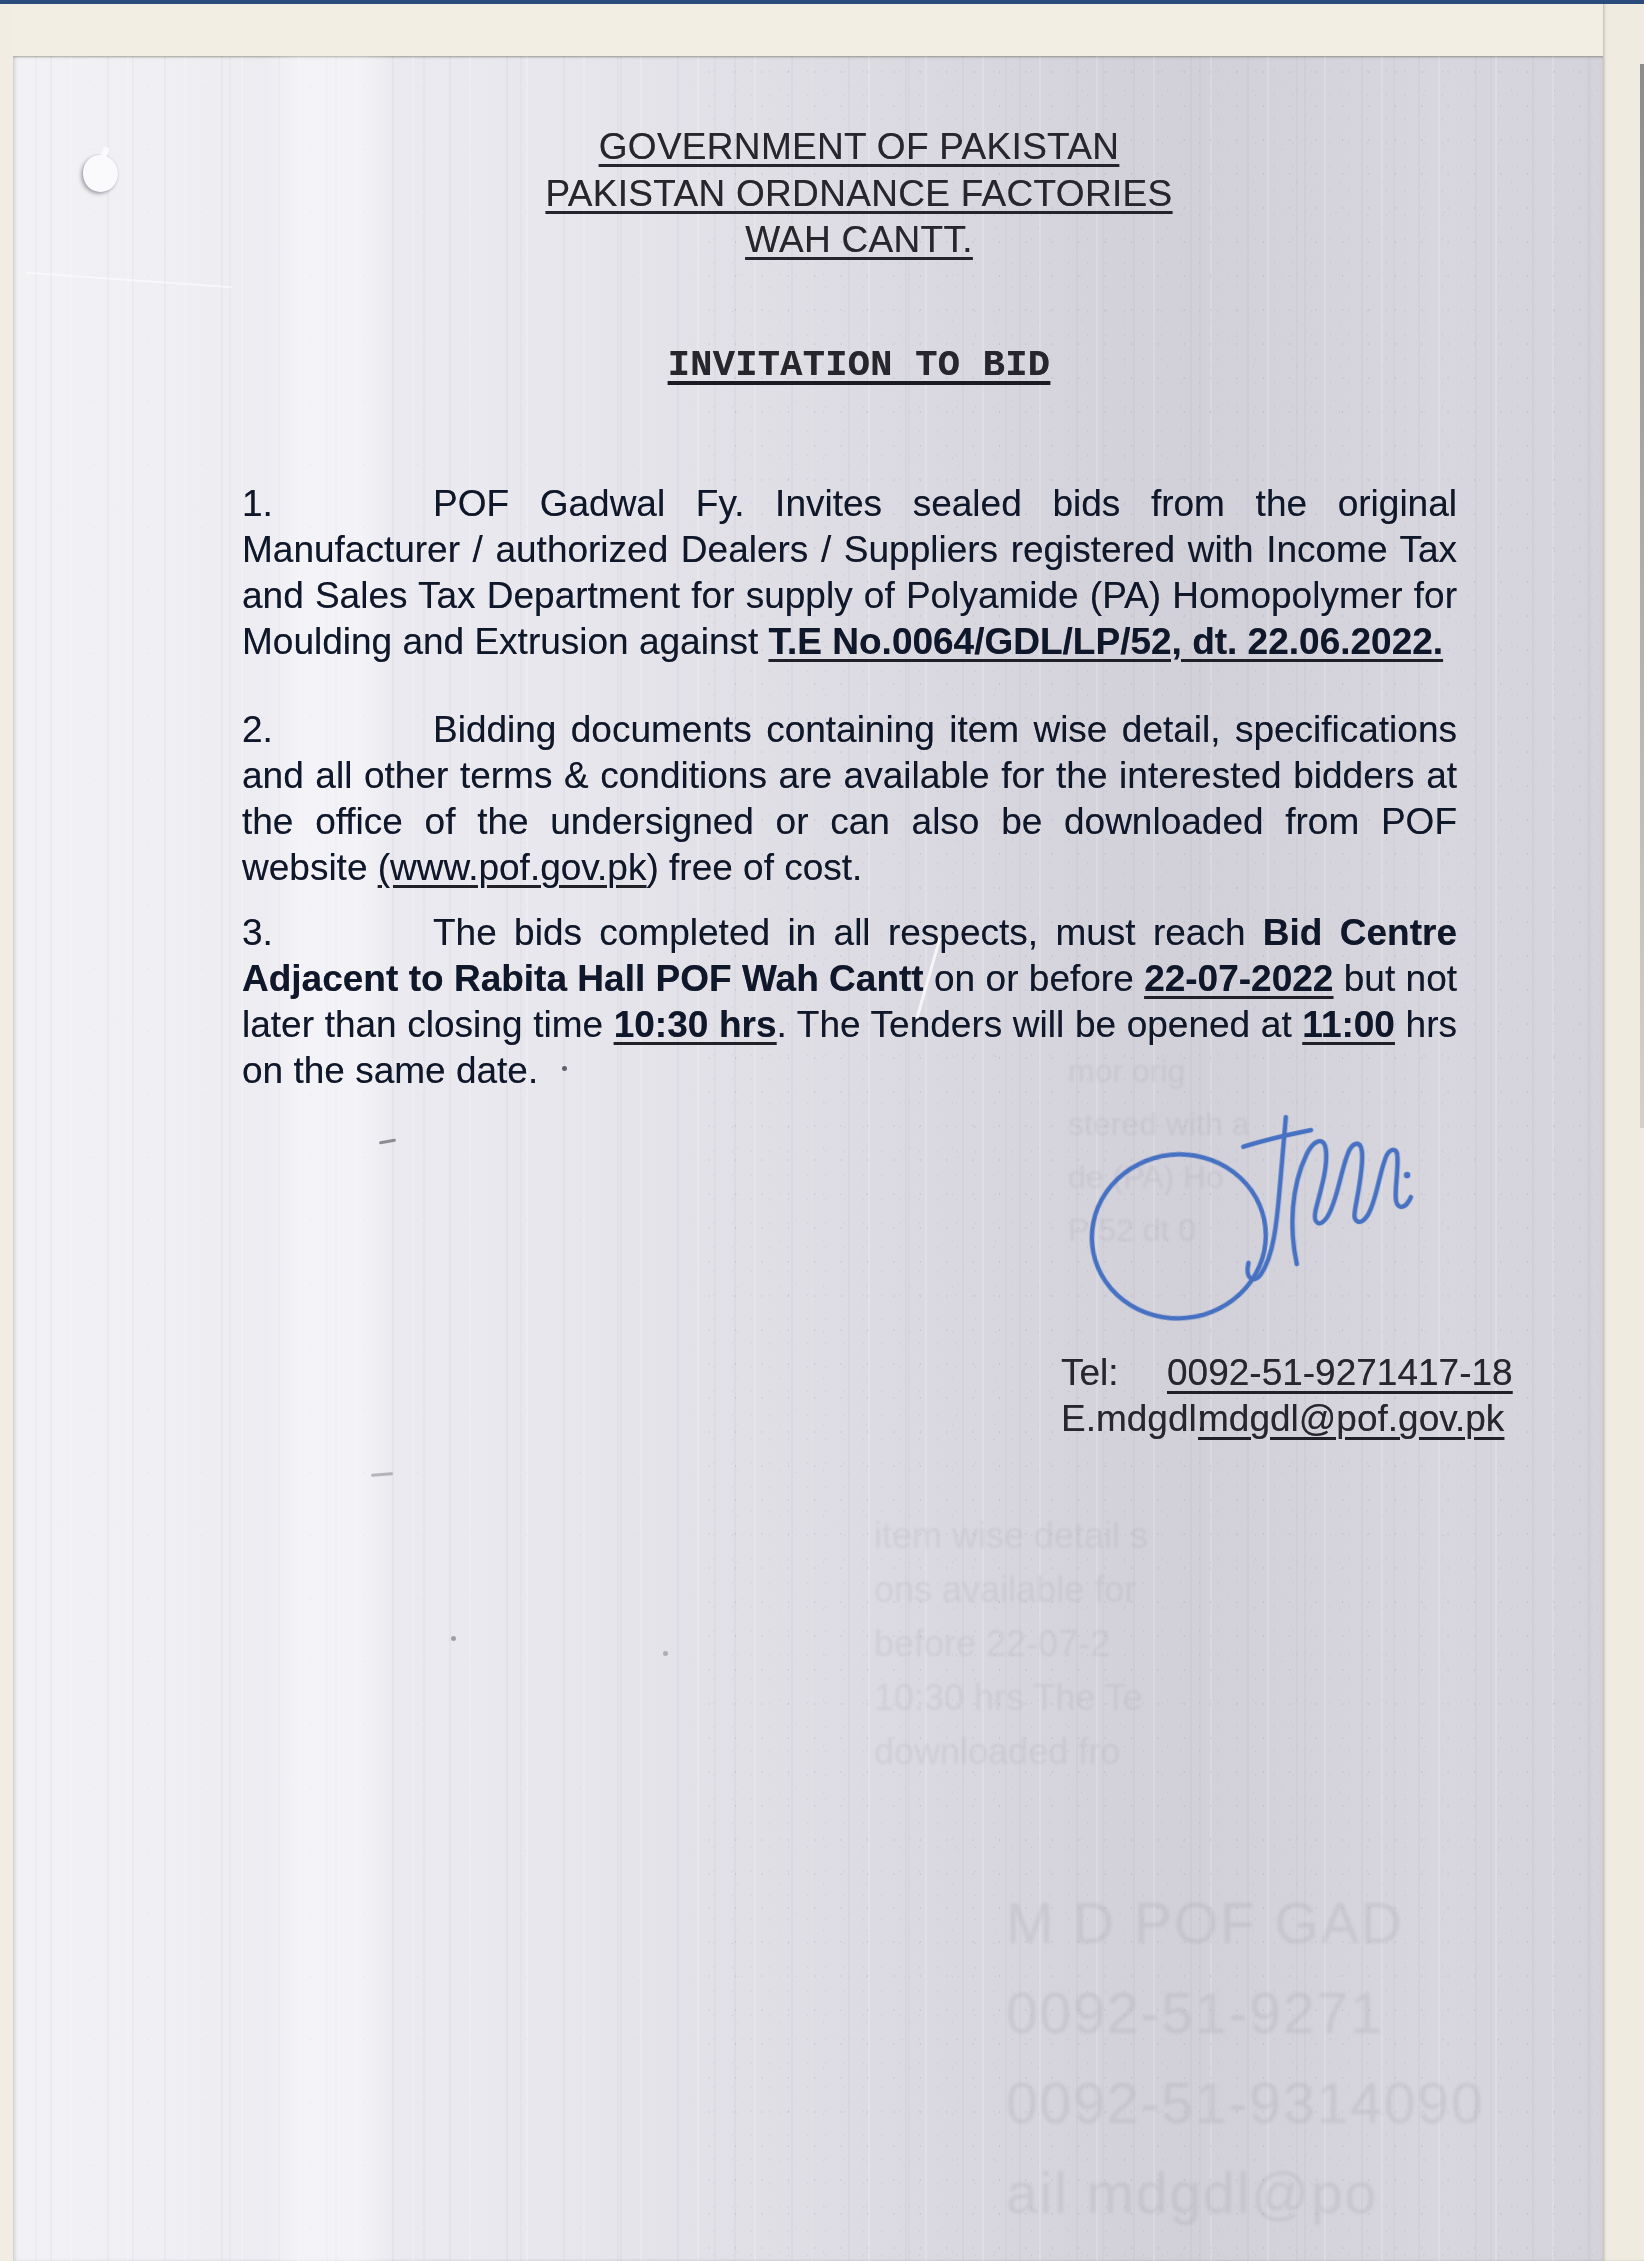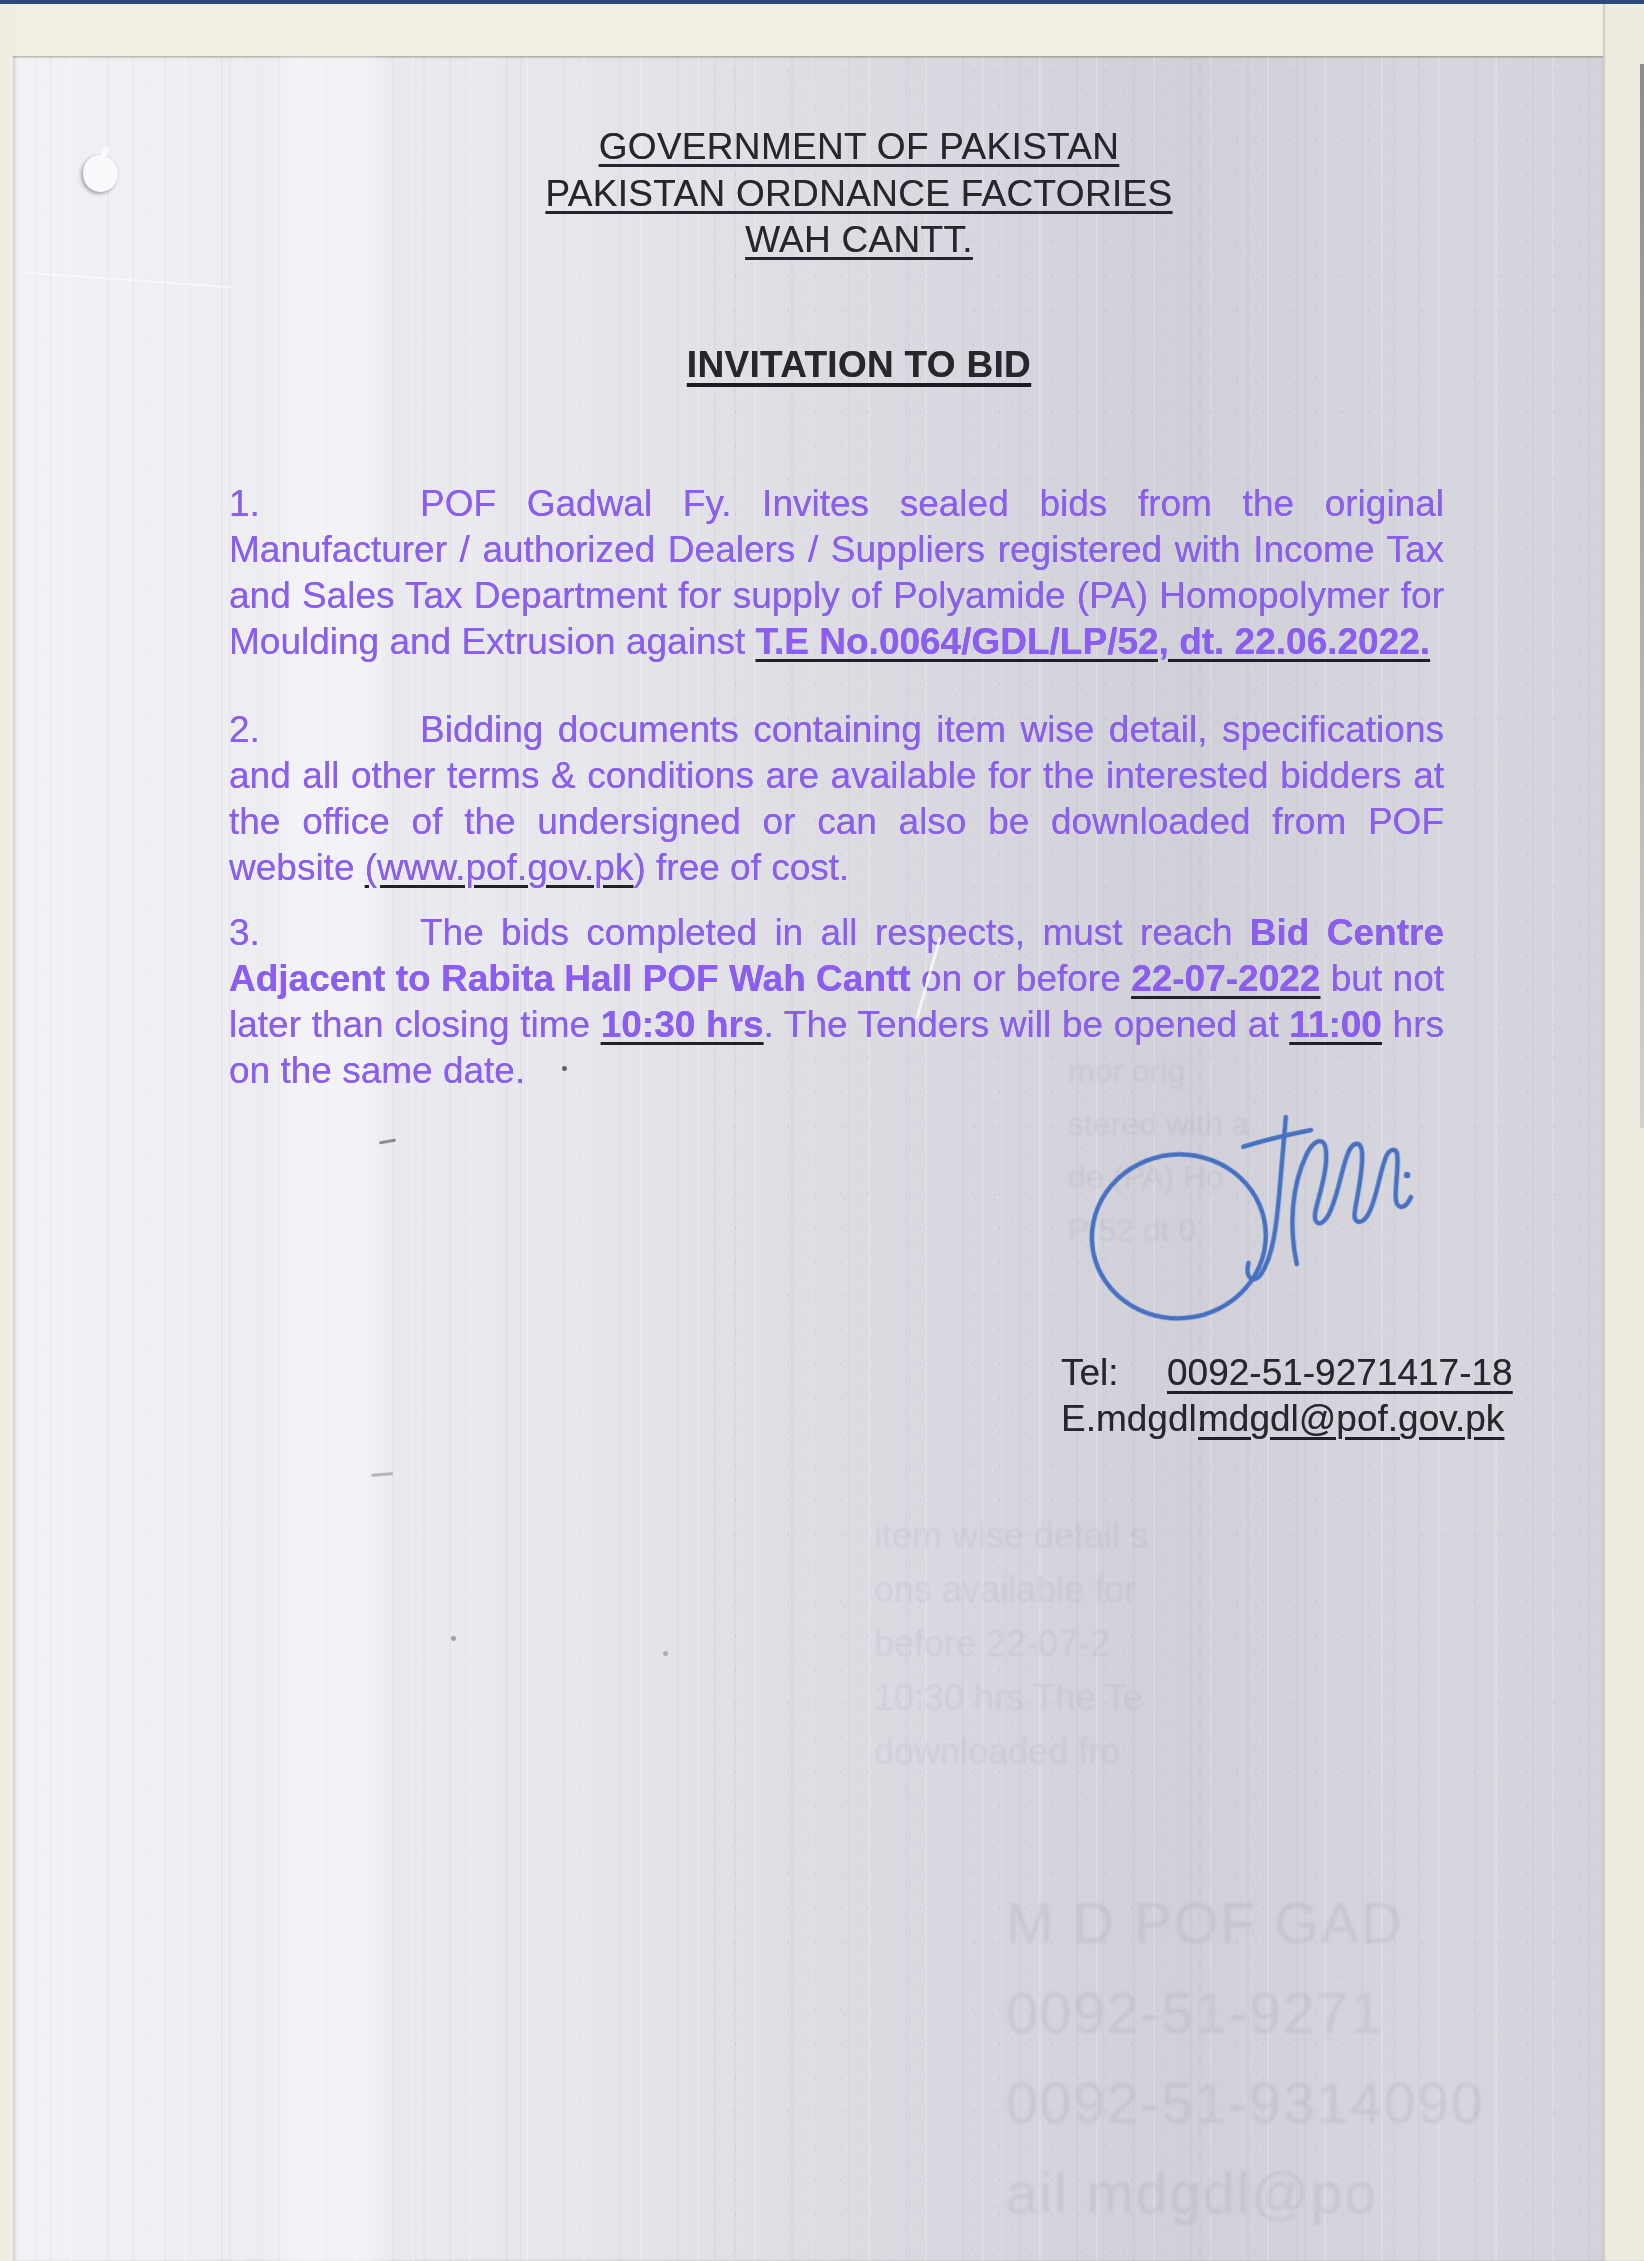--- a/index.html
+++ b/index.html
@@ -48,24 +48,24 @@
     background:#fafafc; border-radius:48% 52% 50% 50%;
     box-shadow:-1.9px 1.9px 3.9px rgba(105,105,120,.55), 0 0 1.3px rgba(130,130,145,.4);
   }
   .hole:after { content:""; position:absolute; left:19.3px; top:-7.7px; width:6.4px; height:10.3px; background:#fafafc; transform:rotate(20deg); border-radius:1.9px; }
   
   .ink { text-shadow:0 0 0.6px rgba(38,38,46,.55); }
   .centered { position:absolute; left:0; width:1644px; text-align:center; transform:translateX(37px); z-index:10; }
   .hline { font-size:37px; line-height:46px; letter-spacing:0.3px; }
   .hline span { text-decoration:underline; text-decoration-thickness:3.2px; text-underline-offset:5.2px; text-decoration-color:rgba(28,28,36,.9); }
   .doc-title { top:344px; }
-  .doc-title span { font-weight:700; font-size:37px; letter-spacing:0.3px; text-decoration:underline; text-decoration-thickness:3.9px; text-underline-offset:5.8px; text-decoration-color:rgba(22,22,30,.95); }
+  .doc-title span { font-weight:700; font-size:37px; letter-spacing:0.3px; text-decoration:underline; text-decoration-thickness:3.9px; text-underline-offset:5.8px; text-decoration-color:rgba(22,22,30,.95);font-family:Liberation Mono, monospace; }
   .para {
-    position:absolute; left:229px; width:1215px; z-index:10; margin:0;
-    font-size:37px; line-height:46px; text-align:justify; color:#8b5cf6;
+    position:absolute; left:242px; width:1215px; z-index:10; margin:0;
+    font-size:37px; line-height:46px; text-align:justify; color:#0f172a;
   }
   .p1 { top:481px; } .p2 { top:707px; } .p3 { top:910px; }
   .pnum { display:inline-block; width:191px; }
   .b { font-weight:700; }
   .u { text-decoration:underline; text-decoration-thickness:3.2px; text-underline-offset:5.2px; text-decoration-color:rgba(25,25,33,.92); }
   .signatory { position:absolute; left:1033px; top:1304px; font-size:37px; line-height:46px; z-index:10; }
   .contact { position:absolute; left:1024px; top:1350px; font-size:37px; line-height:46px; z-index:10; }
   .clabel { display:inline-block;margin-left:37px; }
   .w-tel .clabel, .w-fax .clabel { width:106px; }
   .w-email .clabel { width:137px; }

